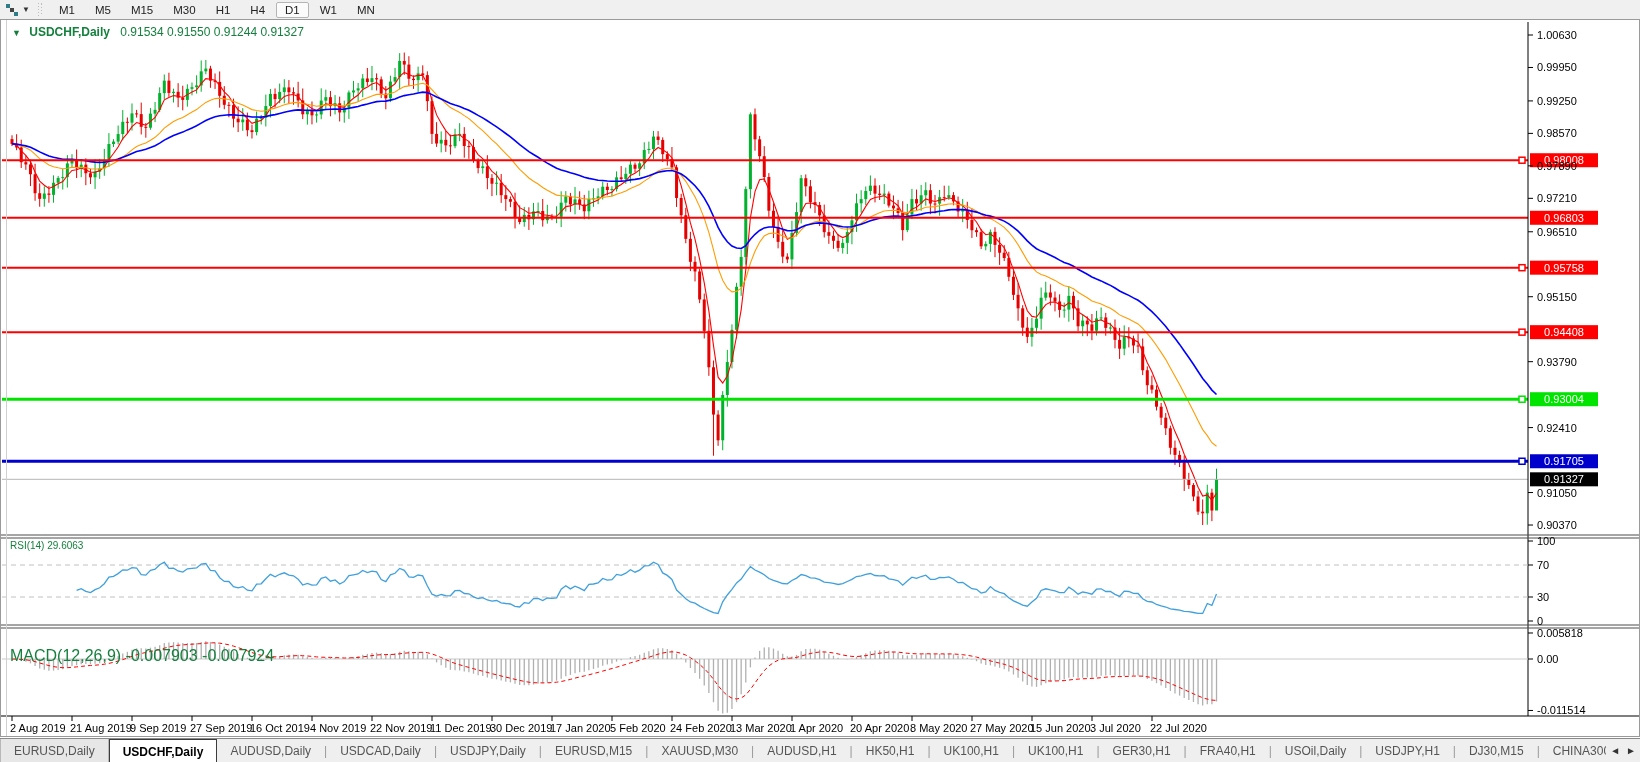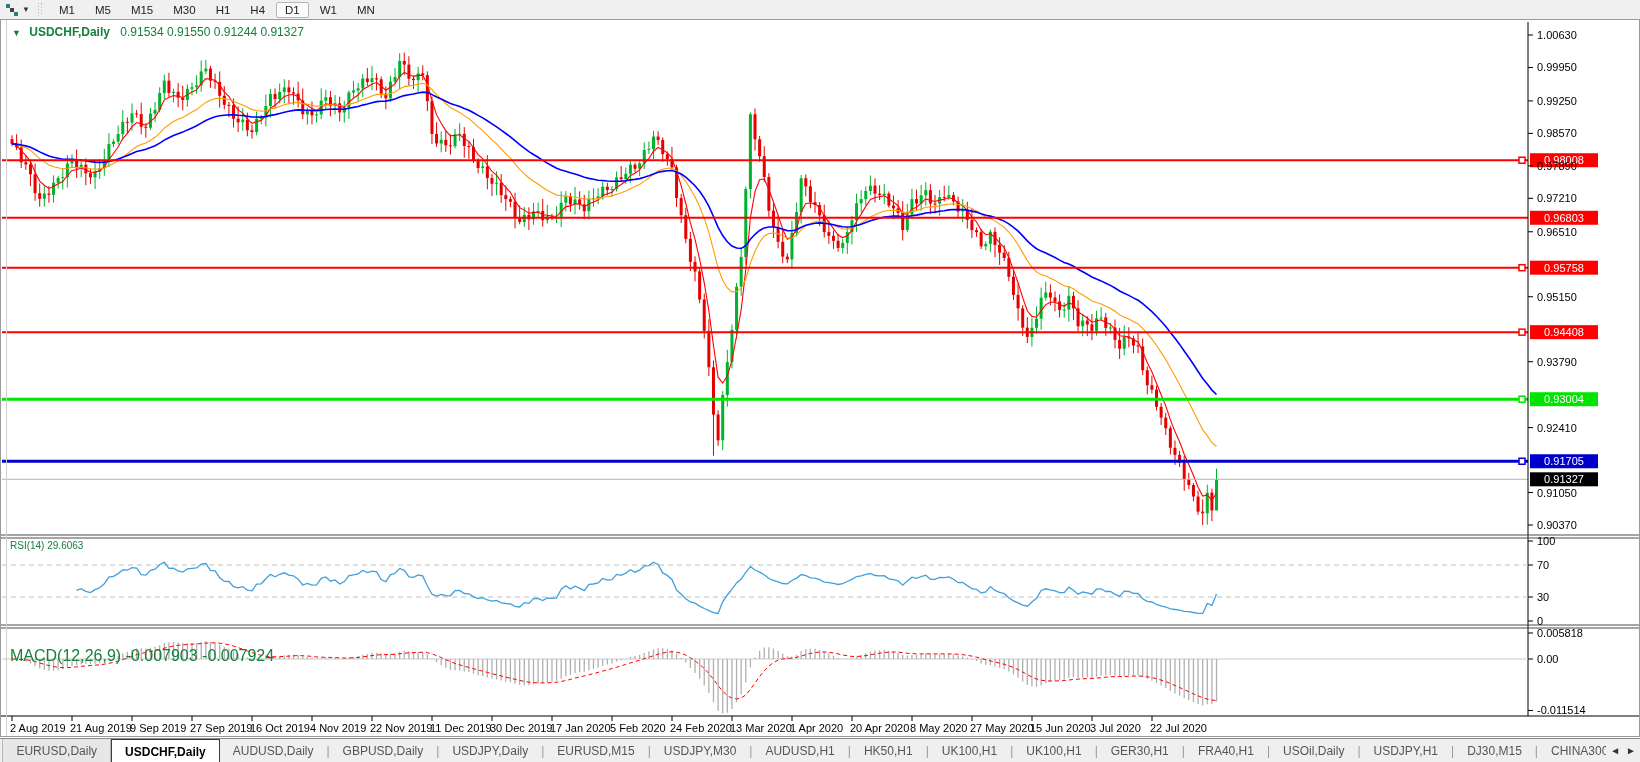--- a/index.html
+++ b/index.html
@@ -998,27 +998,27 @@
 </div>
 <div class="ovl" id="rsi-label">RSI(14) 29.6063</div>
 <div class="ovl" id="macd-label">MACD(12,26,9) -0.007903 -0.007924</div>
 
 <div id="tabbar">
     <span class="spacer"></span>
     <div class="tab first">EURUSD,Daily</div>
     <div class="tab active">USDCHF,Daily</div>
     <div class="tab">AUDUSD,Daily</div>
     <span class="tab-sep">|</span>
-    <div class="tab">GBPUSD,Daily</div>
+    <div class="tab">USDCAD,Daily</div>
     <span class="tab-sep">|</span>
     <div class="tab">USDJPY,Daily</div>
     <span class="tab-sep">|</span>
     <div class="tab">EURUSD,M15</div>
     <span class="tab-sep">|</span>
-    <div class="tab">USDJPY,M30</div>
+    <div class="tab">XAUUSD,M30</div>
     <span class="tab-sep">|</span>
     <div class="tab">AUDUSD,H1</div>
     <span class="tab-sep">|</span>
     <div class="tab">HK50,H1</div>
     <span class="tab-sep">|</span>
     <div class="tab">UK100,H1</div>
     <span class="tab-sep">|</span>
     <div class="tab">UK100,H1</div>
     <span class="tab-sep">|</span>
     <div class="tab">GER30,H1</div>

